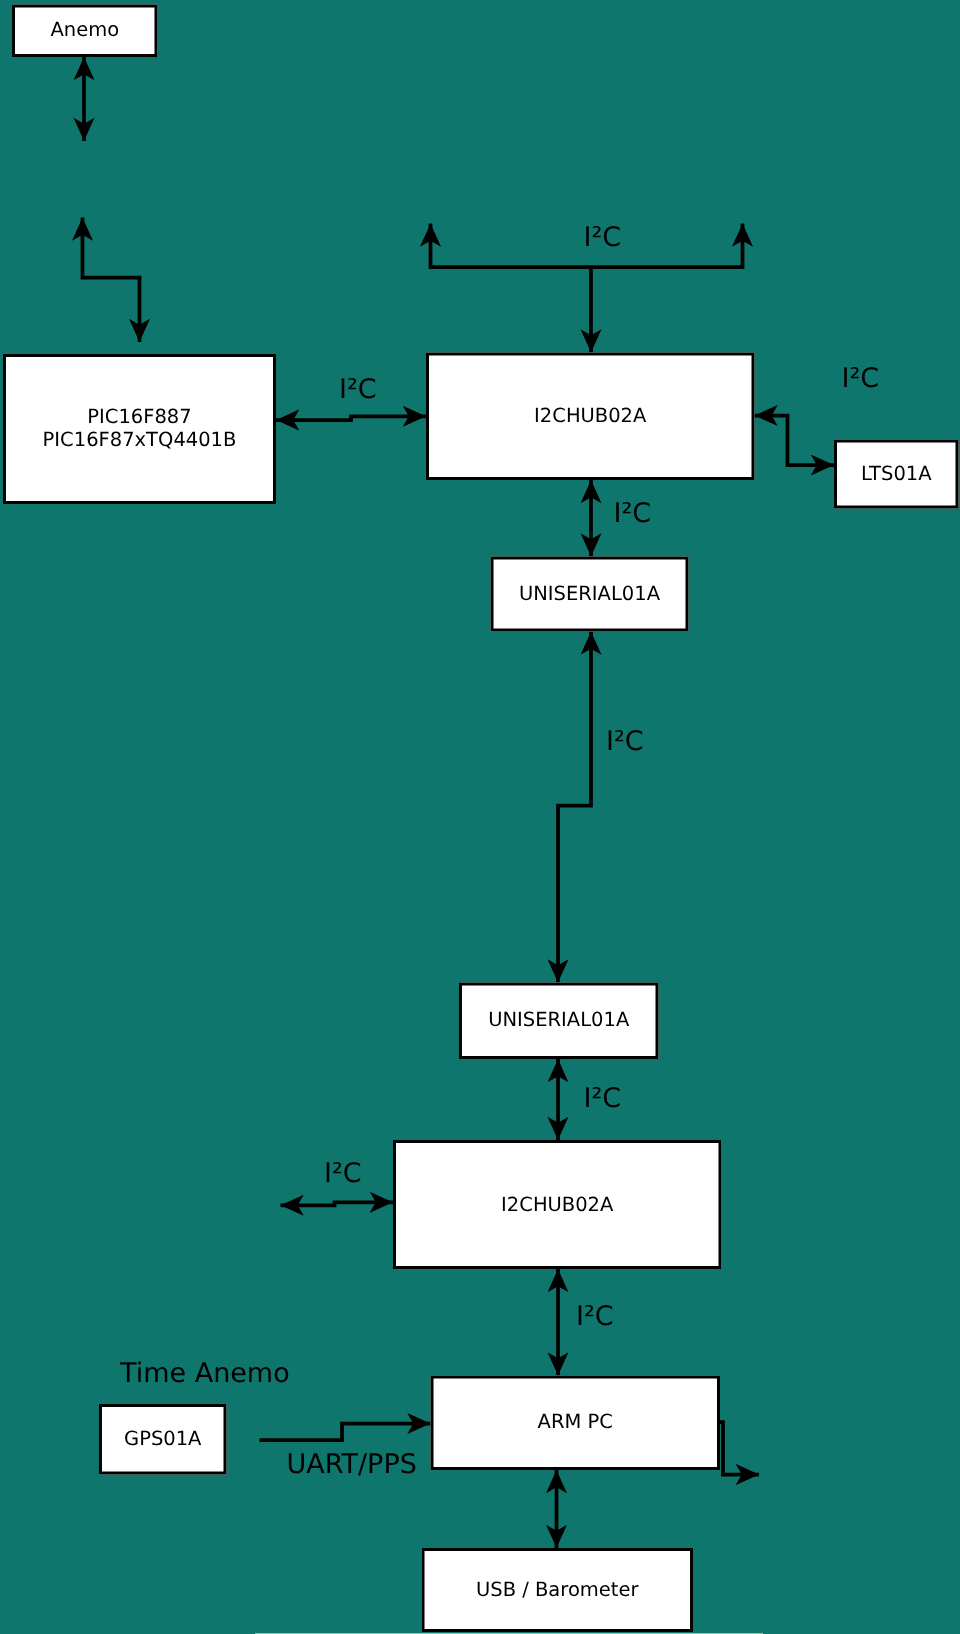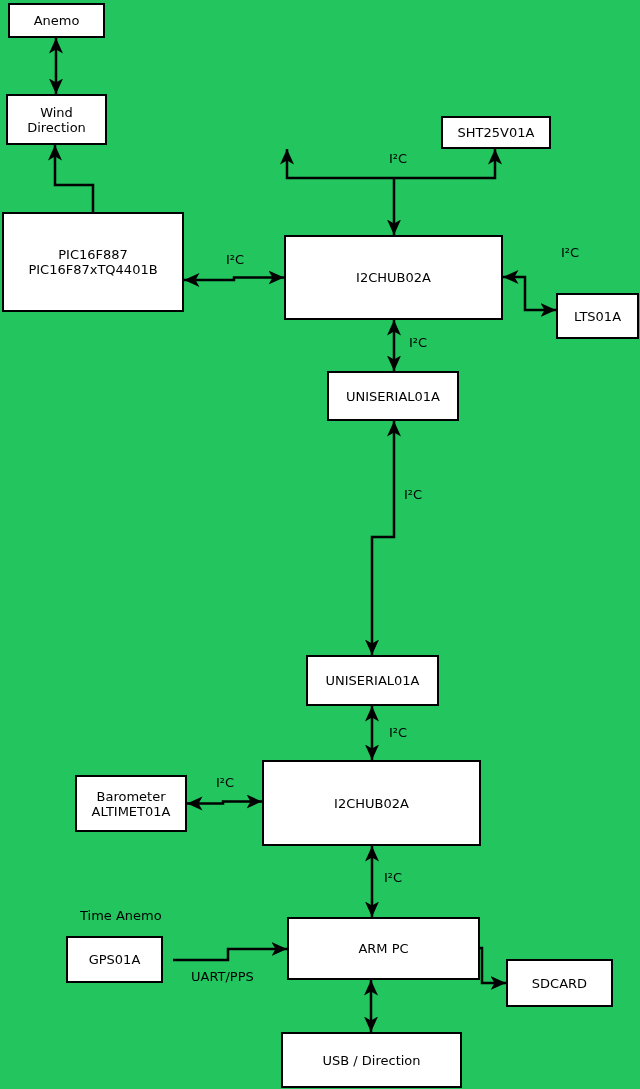--- a/index.html
+++ b/index.html
@@ -1,20 +1,20 @@
 <!DOCTYPE html>
 <html><head>
 <meta charset="utf-8">
 <style>
   html, body { margin: 0; padding: 0; background: #ffffff; }
   .canvas {
     position: relative;
     width: 640px;
     height: 1089px;
-    background: #22c55e;
+    background: #0f766e;
     font-family: "DejaVu Sans", sans-serif;
     color: #000000;
     overflow: hidden;
   }
   svg.wires { position: absolute; left: 0; top: 0; width: 640px; height: 1089px; }
   .node {
     position: absolute;
     box-sizing: border-box;
     border: 2.5px solid #000000;
     background: #ffffff;
@@ -22,21 +22,21 @@
     flex-direction: column;
     align-items: center;
     justify-content: center;
     text-align: center;
     font-size: 13px;
     line-height: 15px;
     white-space: nowrap;
   }
   .lbl {
     position: absolute;
-    font-size: 13px;
+    font-size: 18px;
     line-height: 14px;
     white-space: nowrap;
   }
 </style>
 </head>
 <body>
 
 <div class="canvas">
 
   <svg class="wires" xmlns="http://www.w3.org/2000/svg">
@@ -63,74 +63,60 @@
       <path d="M 173,960 L 228,960 L 228,949 L 287,949" marker-end="url(#ah)"></path>
       <path d="M 458,948 L 482,948 L 482,983 L 506,983" marker-start="url(#ahs)" marker-end="url(#ah)"></path>
       <path d="M 371,980 L 371,1032" marker-start="url(#ahs)" marker-end="url(#ah)"></path>
     </g>
   </svg>
 
   <div class="node" style="left:8px; top:3px; width:97px; height:35px">
     <span>Anemo</span>
   </div>
 
-  <div class="node" style="left:6px; top:94px; width:101px; height:51px">
-    <span>Wind</span>
-    <span>Direction</span>
-  </div>
 
-  <div class="node" style="left:2px; top:212px; width:182px; height:100px">
+  <div class="node" style="left:2px; top:236px; width:182px; height:100px">
     <span>PIC16F887</span>
     <span>PIC16F87xTQ4401B</span>
   </div>
 
 
-  <div class="node" style="left:441px; top:116px; width:110px; height:33px">
-    <span>SHT25V01A</span>
-  </div>
 
   <div class="node" style="left:284px; top:235px; width:219px; height:85px">
     <span>I2CHUB02A</span>
   </div>
 
   <div class="node" style="left:556px; top:293px; width:83px; height:46px">
     <span>LTS01A</span>
   </div>
 
   <div class="node" style="left:327px; top:371px; width:132px; height:50px">
     <span>UNISERIAL01A</span>
   </div>
 
   <div class="node" style="left:306px; top:655px; width:133px; height:51px">
     <span>UNISERIAL01A</span>
   </div>
 
-  <div class="node" style="left:75px; top:775px; width:112px; height:57px">
-    <span>Barometer</span>
-    <span>ALTIMET01A</span>
-  </div>
 
   <div class="node" style="left:262px; top:760px; width:219px; height:86px">
     <span>I2CHUB02A</span>
   </div>
 
   <div class="node" style="left:287px; top:917px; width:193px; height:63px">
     <span>ARM PC</span>
   </div>
 
-  <div class="node" style="left:66px; top:936px; width:97px; height:47px">
+  <div class="node" style="left:66px; top:936px; width:85px; height:47px">
     <span>GPS01A</span>
   </div>
 
-  <div class="node" style="left:506px; top:959px; width:107px; height:48px">
-    <span>SDCARD</span>
-  </div>
 
   <div class="node" style="left:281px; top:1032px; width:181px; height:56px">
-    <span>USB / Direction</span>
+    <span>USB / Barometer</span>
   </div>
 
   <div class="lbl" style="left:226px; top:253px">I²C</div>
   <div class="lbl" style="left:389px; top:152px">I²C</div>
   <div class="lbl" style="left:561px; top:246px">I²C</div>
   <div class="lbl" style="left:409px; top:336px">I²C</div>
   <div class="lbl" style="left:404px; top:488px">I²C</div>
   <div class="lbl" style="left:389px; top:726px">I²C</div>
   <div class="lbl" style="left:216px; top:776px">I²C</div>
   <div class="lbl" style="left:384px; top:871px">I²C</div>

